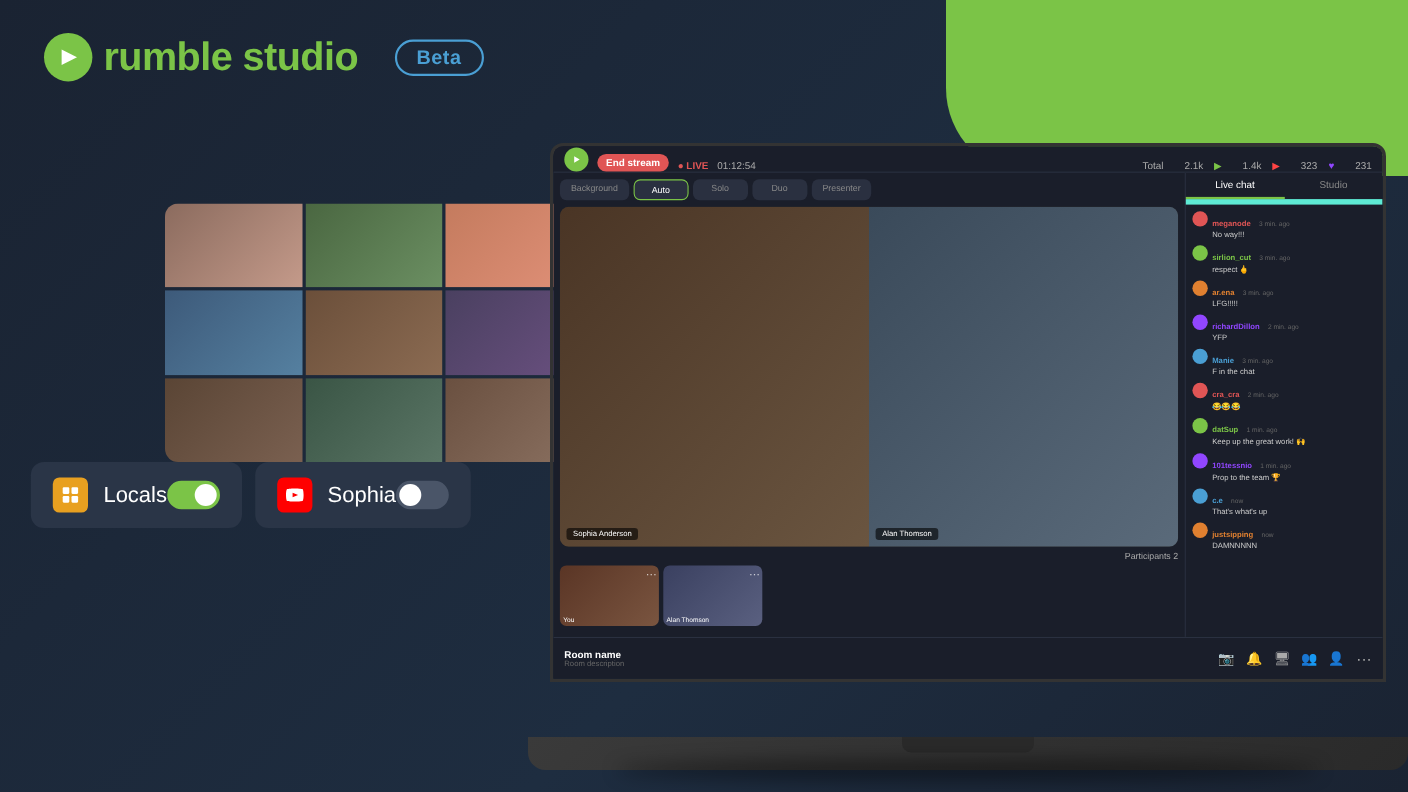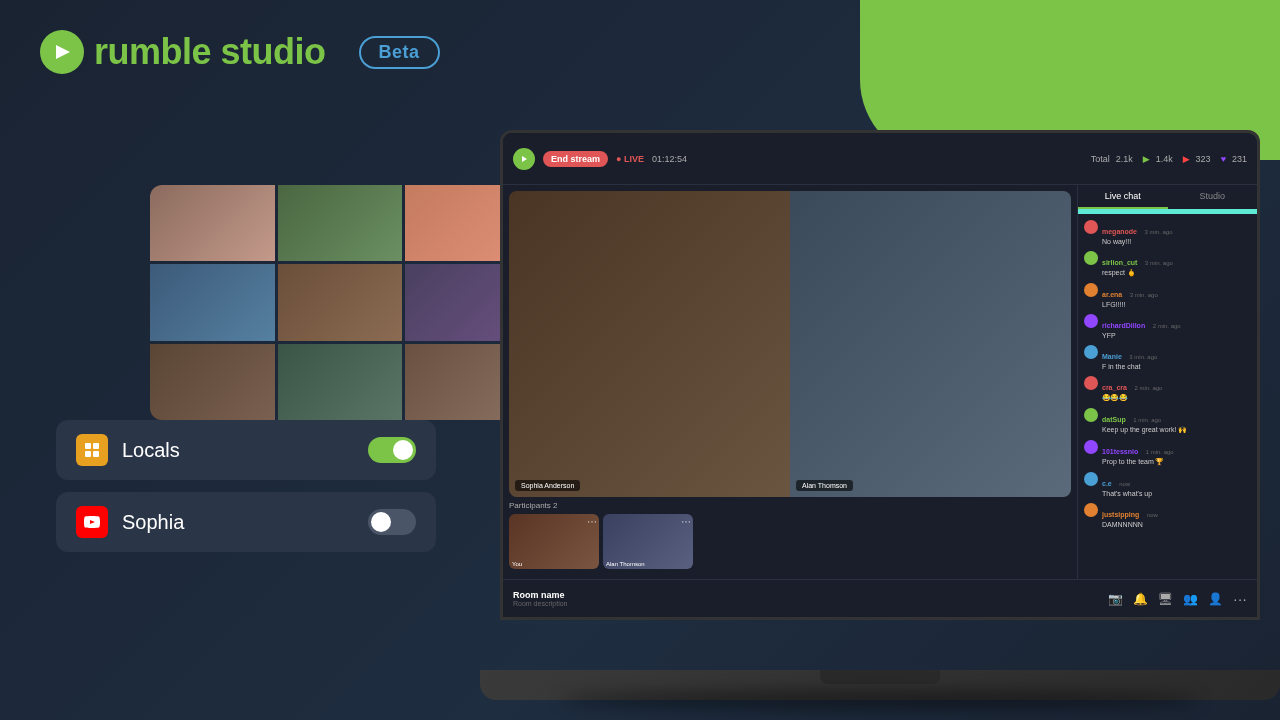--- a/index.html
+++ b/index.html
@@ -80,25 +80,25 @@
       border-radius: 20px;
       padding: 4px 18px;
       font-size: 18px;
       font-weight: 600;
       letter-spacing: 0.5px;
     }
 
     
     .left-panel {
       position: absolute;
-      left: 56px;
+      left: 28px;
       top: 420px;
       z-index: 10;
       display: flex;
-      flex-direction: column;
+      flex-direction: row;
       gap: 12px;
       width: 380px;
     }
 
     .toggle-card {
       background: #2a3547;
       border-radius: 12px;
       padding: 14px 20px;
       display: flex;
       align-items: center;
@@ -230,24 +230,24 @@
     .studio-ui {
       width: 100%;
       height: 100%;
       background: #1a1e2a;
       display: flex;
       flex-direction: column;
     }
 
     
     .studio-topbar {
-      height: 52px;
+      height: 24px;
       background: #1a1e2a;
       display: flex;
-      align-items: center;
+      align-items: flex-end;
       padding: 0 10px;
       gap: 8px;
       border-bottom: 1px solid #2a3040;
     }
 
     .studio-play-btn {
       width: 22px;
       height: 22px;
       background: #7bc447;
       border-radius: 50%;
@@ -282,21 +282,21 @@
       display: flex;
       align-items: center;
       gap: 10px;
       color: #aaa;
       font-size: 9px;
     }
 
     .stat-item {
       display: flex;
       align-items: center;
-      gap: 6px;
+      gap: 19px;
     }
 
     
     .studio-content {
       display: flex;
       flex: 1;
       overflow: hidden;
     }
 
     .studio-center {
@@ -357,20 +357,21 @@
       background: rgba(0,0,0,0.6);
       color: white;
       font-size: 7px;
       padding: 2px 6px;
       border-radius: 3px;
     }
 
     
     .participants-strip {
       padding: 4px 0;
+      text-align: right;
     }
 
     .participants-label {
       color: #aaa;
       font-size: 8px;
       margin-bottom: 4px;
     }
 
     .participants-row {
       display: flex;
@@ -657,20 +658,27 @@
             <div class="stat-item">
               <span style="color:#9146ff">♥</span>
               <span>231</span>
             </div>
           </div>
         </div>
 
         <div class="studio-content">
           <div class="studio-center">
 
+            <div class="scene-selector">
+              <div class="scene-btn">Background</div>
+              <div class="scene-btn active">Auto</div>
+              <div class="scene-btn">Solo</div>
+              <div class="scene-btn">Duo</div>
+              <div class="scene-btn">Presenter</div>
+            </div>
 
             <div class="main-video">
               <div class="main-video-left">
                 <div class="video-name-tag">Sophia Anderson</div>
               </div>
               <div class="main-video-right">
                 <div class="video-name-tag">Alan Thomson</div>
               </div>
             </div>
 

